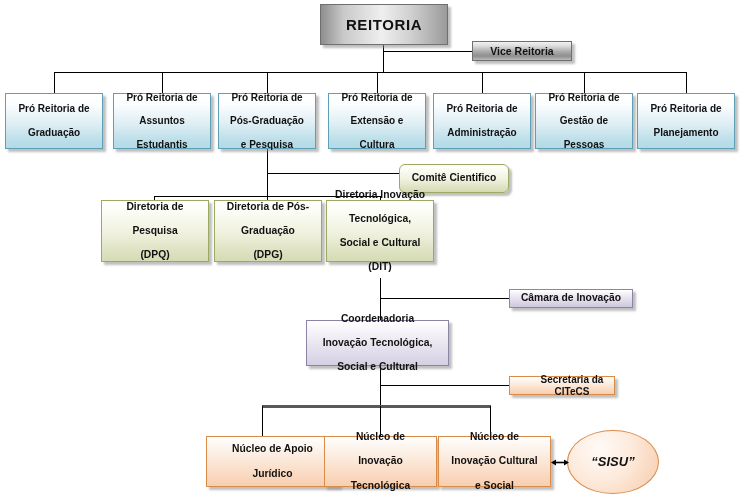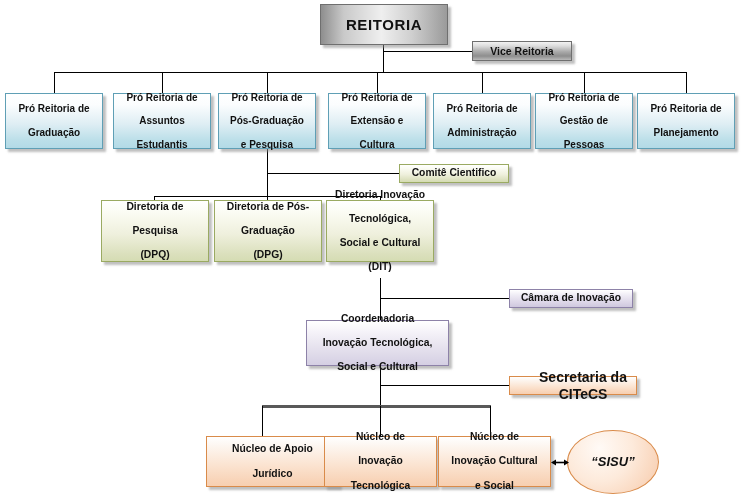--- a/index.html
+++ b/index.html
@@ -68,32 +68,32 @@
 
   .pro{top:93px;height:56px;font-size:10px;}
   #n-pro-1{left:5px;width:98px;}
   #n-pro-2{left:113px;width:98px;}
   #n-pro-3{left:218px;width:98px;}
   #n-pro-4{left:328px;width:98px;}
   #n-pro-5{left:433px;width:98px;}
   #n-pro-6{left:535px;width:98px;}
   #n-pro-7{left:637px;width:98px;}
 
-  #n-comite{left:399px;top:164px;width:110px;height:19px;font-size:10.3px;}
+  #n-comite{left:399px;top:164px;width:110px;height:29px;font-size:10.3px;border-radius:6px;}
 
   .diretoria{top:200px;height:62px;font-size:10.3px;}
   #n-dir-1{left:101px;width:108px;}
   #n-dir-2{left:214px;width:108px;}
   #n-dir-3{left:326px;width:108px;}
 
   #n-camara{left:509px;top:289px;width:124px;height:19px;font-size:10.3px;}
 
   #n-coord{left:306px;top:320px;width:143px;height:46px;font-size:10.3px;}
 
-  #n-secretaria{left:509px;top:376px;width:128px;height:19px;font-size:14px;padding-left:20px;}
+  #n-secretaria{left:509px;top:376px;width:106px;height:19px;font-size:10px;padding-left:20px;}
 
   .nucleo{top:436px;height:51px;font-size:10.3px;}
   #n-nuc-1{left:206px;width:133px;}
   #n-nuc-2{left:324px;width:113px;}
   #n-nuc-3{left:438px;width:113px;}
 
   #n-sisu{
     left:567px;top:430px;width:92px;height:64px;
     border-radius:50%;
     font-style:italic;font-size:13px;

